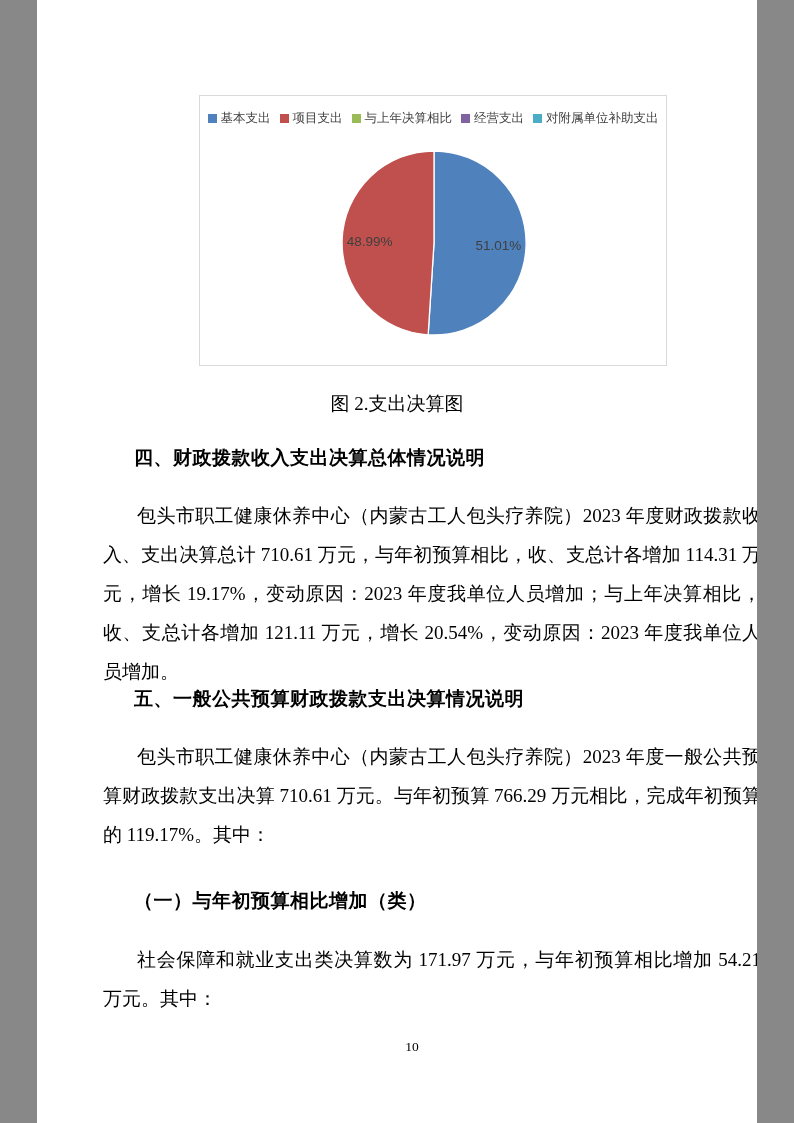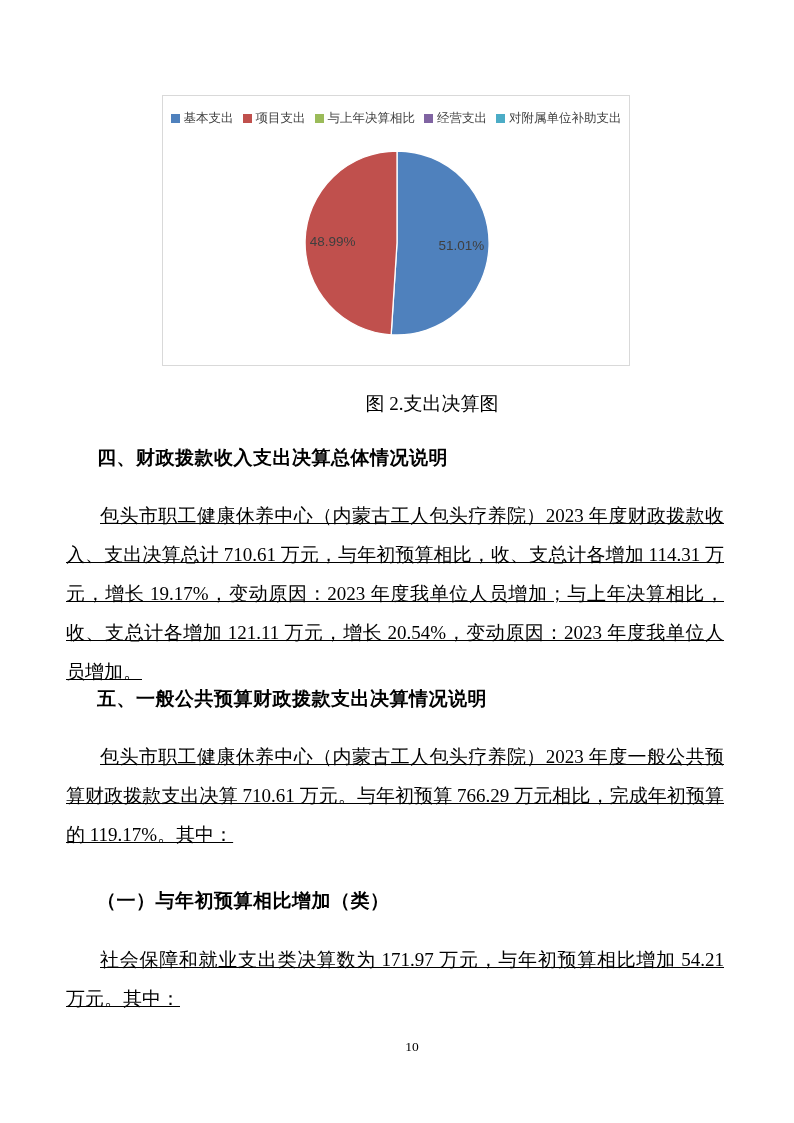--- a/index.html
+++ b/index.html
@@ -1,18 +1,18 @@
 <!DOCTYPE html>
 <html><head>
 <meta charset="utf-8">
 <style>
   html, body { margin: 0; padding: 0; background: #888; }
   .page {
     position: relative;
-    width: 794px;
+    width: 720px;
     height: 1123px;
     margin: 0 auto;
     background: #ffffff;
     font-family: "Liberation Serif", "DejaVu Serif", serif;
     color: #000000;
     overflow: hidden;
   }
 
   
   .chart-frame {
@@ -50,21 +50,20 @@
 
   
   .caption {
     position: absolute;
     top: 384px;
     left: 0;
     width: 100%;
     text-align: center;
     font-size: 19px;
     line-height: 39px;
-    margin-left: 35px;
   }
   .sec-heading {
     position: absolute;
     left: 93px;
     margin: 4px;
     font-family: "Liberation Sans", "DejaVu Sans", sans-serif;
     font-weight: bold;
     font-size: 19px;
     line-height: 39px;
     letter-spacing: 0.5px;
@@ -74,21 +73,20 @@
   .heading-sub { top: 877px; }
   .body-para {
     position: absolute;
     left: 66px;
     width: 658px;
     margin: 0;
     font-size: 19px;
     line-height: 39px;
     text-align: justify;
     text-indent: 34px;
-    text-decoration: underline;
   }
   .para-1 { top: 496px; }
   .para-2 { top: 737px; }
   .para-3 { top: 940px; }
   .page-number {
     position: absolute;
     top: 1038px;
     left: 0;
     width: 100%;
     text-align: center;

